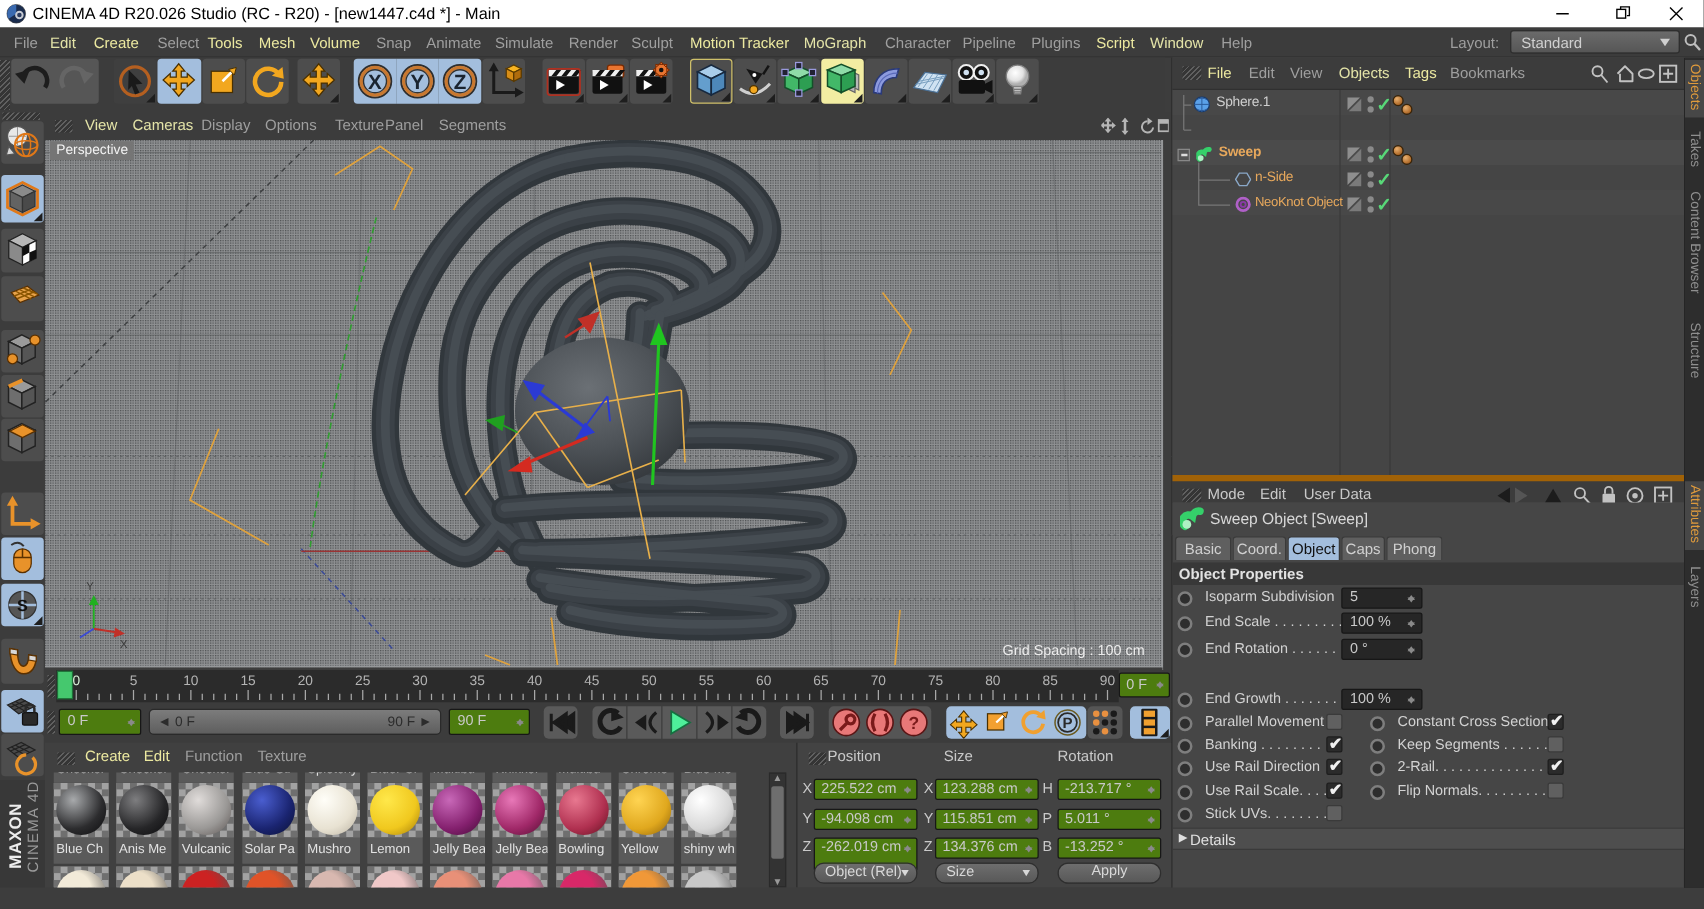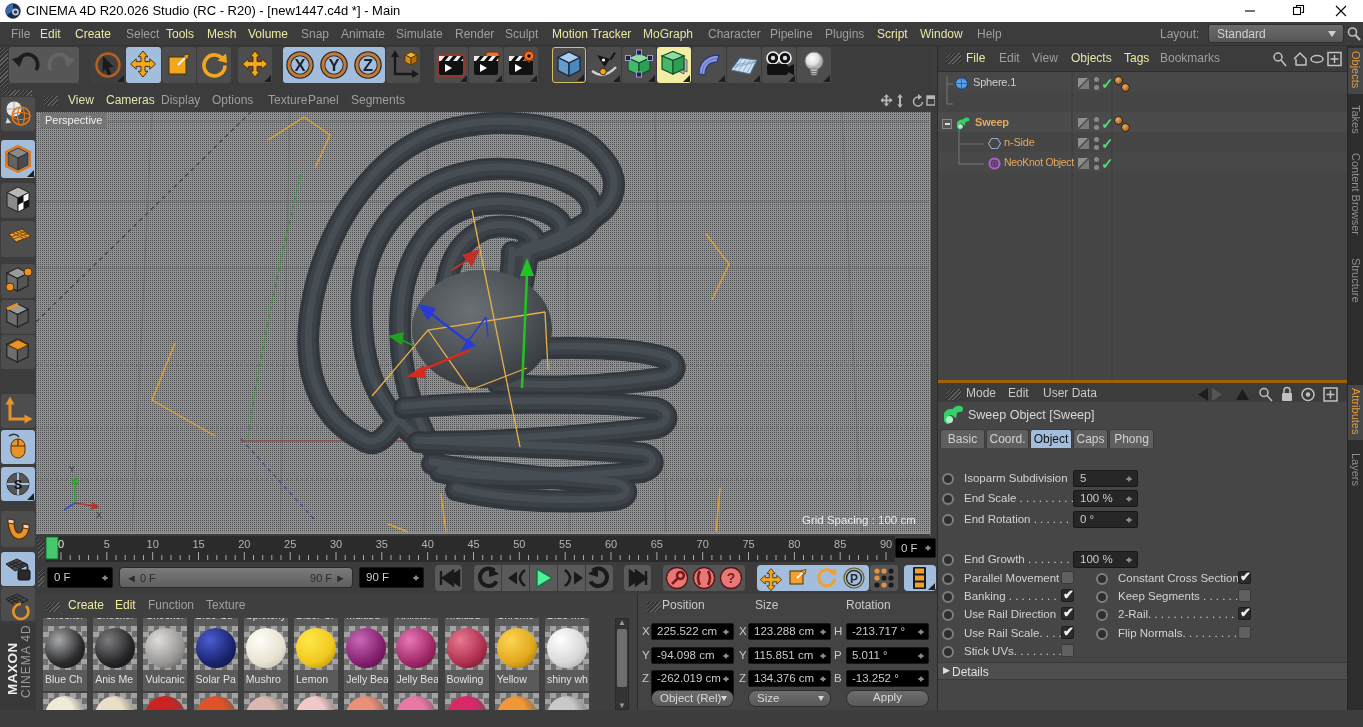--- a/index.html
+++ b/index.html
@@ -32,21 +32,21 @@
 
 #mats{left:36px;top:594px;width:601px;height:116px;background:#404040;}
 
 #coords{left:637px;top:594px;width:300px;height:116px;background:#434343;border-left:1px solid #2c2c2c;}
 
 #rpanel{left:937px;top:46px;width:410px;height:664px;background:#464646;border-left:1px solid #2a2a2a;}
 #tabstrip{left:1347px;top:46px;width:16px;height:664px;background:#2d2d2d;border-left:1px solid #252525;}
 #statusbar{left:0;top:710px;width:1363px;height:17px;background:#3d3d3d;border-top:1px solid #2c2c2c;color:#c8c8c8;font-size:12px;}
 .vtab{position:absolute;left:0;width:16px;color:#8f8f8f;font-size:11px;}
 .vtab span{display:block;white-space:nowrap;}
-.ibox{position:absolute;background:#000000;border-radius:2px;color:#c9c9c9;font-size:11.5px;border:1px solid #171717;}
+.ibox{position:absolute;background:#4d7c0f;border-radius:2px;color:#c9c9c9;font-size:11.5px;border:1px solid #171717;}
 .spin{position:absolute;right:2px;top:2px;width:9px;height:12px;}
 .spin:before{content:"";position:absolute;left:1px;top:0;border:3.5px solid transparent;border-bottom:4px solid #8a8a8a;}
 .spin:after{content:"";position:absolute;left:1px;bottom:0;border:3.5px solid transparent;border-top:4px solid #8a8a8a;}
 .gbtn{position:absolute;background:linear-gradient(#6e6e6e,#585858);border:1px solid #2e2e2e;border-radius:8px;color:#d8d8d8;font-size:11.5px;text-align:center;}
 .abtn{position:absolute;top:3px;width:27px;height:26px;background:#5a5a5a;border-radius:4px;}
 .tile{position:absolute;width:44px;height:65px;background:#555;}
 .thumb{position:absolute;left:0;top:0;width:44px;height:44px;background:conic-gradient(#a2a2a2 90deg,#6f6f6f 90deg 180deg,#a2a2a2 180deg 270deg,#6f6f6f 270deg) 0 0/11px 11px;}
 .tlabel{position:absolute;left:0;top:44px;width:44px;height:21px;background:#5a5a5a;color:#e2e2e2;font-size:10.5px;overflow:hidden;white-space:nowrap;padding:3px 0 0 2px;}
 .msph{position:absolute;left:2px;top:2px;width:40px;height:40px;border-radius:50%;}
 .omrow{position:absolute;left:0;width:410px;height:20px;font-size:11px;letter-spacing:-0.2px;color:#cfcfcf;}
@@ -990,21 +990,21 @@
           <span class="omtxt or" style="left:66px;font-size:10.5px;letter-spacing:-0.3px">NeoKnot Object</span>
           <span class="lsq"><svg width="13" height="13">
               <path d="M1 1 h10 L1 11 Z" fill="#8e8e8e"></path>
               <path d="M12 2 v10 h-10 Z" fill="#7a7a7a"></path>
             </svg></span>
           <span class="vdots" style="top:3px"></span>
           <span class="vdots" style="top:11px"></span>
           <span class="gchk">✓</span>
         </div>
       </div>
- <div style="position:absolute;left:0;top:334px;width:410px;height:22px;background:#3c3c3c;border-top:3px solid #a16207">
+ <div style="position:absolute;left:0;top:334px;width:410px;height:22px;background:#3c3c3c;border-top:5px solid #a16207">
   <span class="grip" style="left:8px;top:6px;width:15px;height:11px"></span>
   <span class="mi" style="left:28px;top:3px;color:#c9c9c9">Mode</span>
   <span class="mi" style="left:70px;top:3px;color:#c9c9c9">Edit</span>
   <span class="mi" style="left:105px;top:3px;color:#c9c9c9">User Data</span>
   <svg class="abs" style="left:258px;top:3px" width="148" height="17" viewBox="0 0 148 17">
           <g>
             <path d="M12 2 L2 8.5 L12 15 Z" fill="#1c1c1c"></path>
             <path d="M16 2 L26 8.5 L16 15 Z" fill="#555"></path>
             <path d="M40 14 L46.5 3 L53 14 Z" fill="#1c1c1c"></path>
             <g stroke="#c2c2c2" stroke-width="1.5" fill="none">
@@ -1027,20 +1027,23 @@
         </svg>
   <span style="position:absolute;left:30px;top:6px;font-size:12.5px;color:#d8d8d8">Sweep Object [Sweep]</span>
  </div>
  <div style="position:absolute;left:0;top:382px;width:410px;height:22px;background:#464646">
   <div class="atab" style="left:2px;width:45px">Basic</div>
   <div class="atab" style="left:48px;width:43px">Coord.</div>
   <div class="atab" style="left:92px;width:42px;background:#a3bedd;color:#111">Object</div>
   <div class="atab" style="left:135px;width:35px">Caps</div>
   <div class="atab" style="left:171px;width:45px">Phong</div>
  </div>
+ <div style="position:absolute;left:0;top:404px;width:410px;height:18px;background:#383838;color:#e2e2e2;font-size:12px;font-weight:bold">
+        <span style="position:absolute;left:5px;top:2px">Object Properties</span>
+      </div>
  <div id="arows" style="position:absolute;left:0;top:422px;width:410px;height:194px">
         <div class="arow" style="left:0;top:3px;width:410px;height:18px">
           <span class="acirc"></span>
           <span style="position:absolute;left:26px;top:1px">Isoparm Subdivision</span>
           <div class="ibox" style="left:135px;top:-1px;width:65px;height:17px;background:#262626">
             <span style="position:absolute;left:6px;top:1px">5</span>
             <span class="spin" style="top:2px;right:3px"></span>
           </div>
         </div>
         <div class="arow" style="left:0;top:23.3px;width:410px;height:18px">

